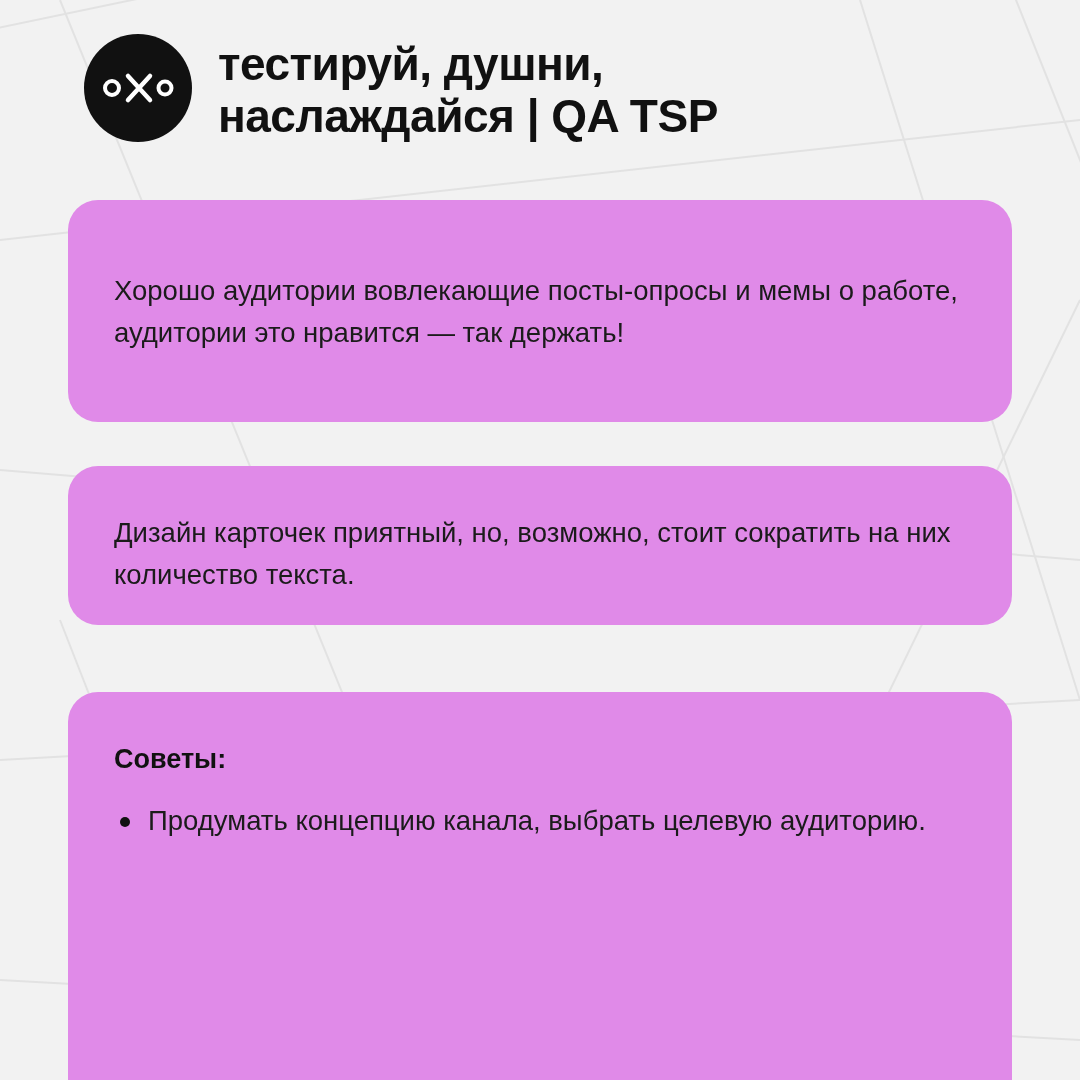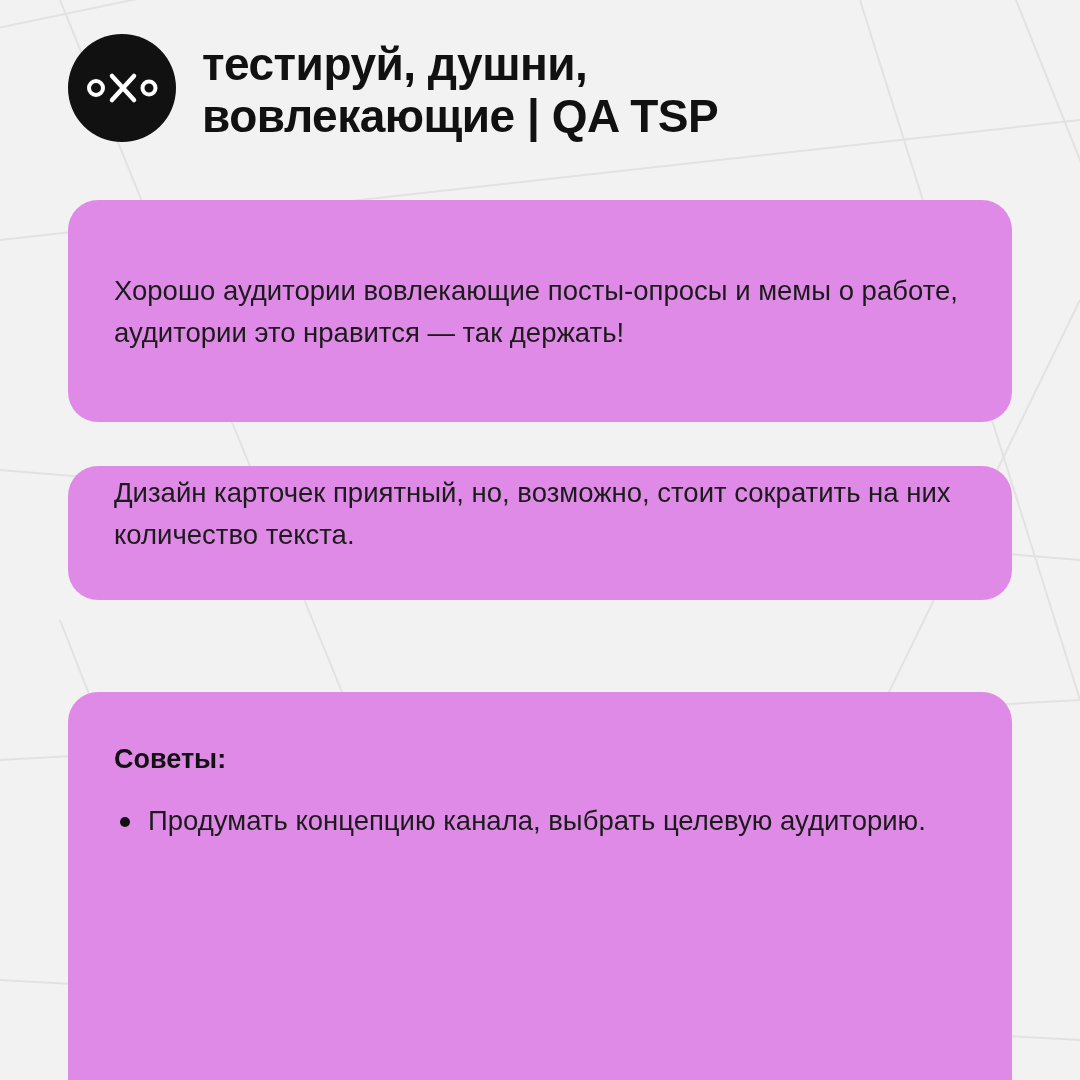--- a/index.html
+++ b/index.html
@@ -28,21 +28,21 @@
     position: relative;
     width: 1080px;
     height: 1080px;
     box-sizing: border-box;
   }
 
   
   .header {
     position: absolute;
     top: 34px;
-    left: 68px;
+    left: 84px;
     right: 60px;
     display: flex;
     align-items: center;
     gap: 26px;
   }
   .logo {
     width: 108px;
     height: 108px;
     border-radius: 50%;
     background: #111111;
@@ -79,21 +79,21 @@
   }
   .card p {
     margin: 0;
     font-size: 27.5px;
     line-height: 1.52;
     color: #1b1b1b;
     font-family: "Liberation Sans", sans-serif;
   }
 
   #card-1 { top: 200px; height: 222px; display: flex; align-items: center; }
-  #card-2 { top: 466px; height: 134px; display: flex; align-items: flex-end; }
+  #card-2 { top: 466px; height: 159px; display: flex; align-items: flex-start; }
   #card-3 { top: 692px; height: 436px; padding-top: 52px; }
 
   .tips-heading {
     font-size: 27px;
     font-weight: bold;
     margin: 0 0 26px 0;
     color: #111111;
   }
   ul.tips {
     list-style: none;
@@ -144,21 +144,21 @@
   <div class="header">
     <div class="logo">
       <svg width="72" height="34" viewBox="0 0 72 34">
         <circle cx="10" cy="17" r="7" fill="none" stroke="#ffffff" stroke-width="4"></circle>
         <path d="M26 5 L48 29 M48 5 L26 29" stroke="#ffffff" stroke-width="4.5" stroke-linecap="round"></path>
         <circle cx="63" cy="17" r="6.5" fill="none" stroke="#ffffff" stroke-width="4"></circle>
       </svg>
     </div>
     <h1 class="title">
       <span class="line">тестируй, душни,</span>
-      <span class="line">вовлекающие | QA TSP</span>
+      <span class="line">наслаждайся | QA TSP</span>
     </h1>
   </div>
 
   <div class="card" id="card-1">
     <p>Хорошо аудитории вовлекающие посты-опросы и мемы о работе, аудитории это нравится — так держать!</p>
   </div>
 
   <div class="card" id="card-2">
     <p>Дизайн карточек приятный, но, возможно, стоит сократить на них количество текста.</p>
   </div>

